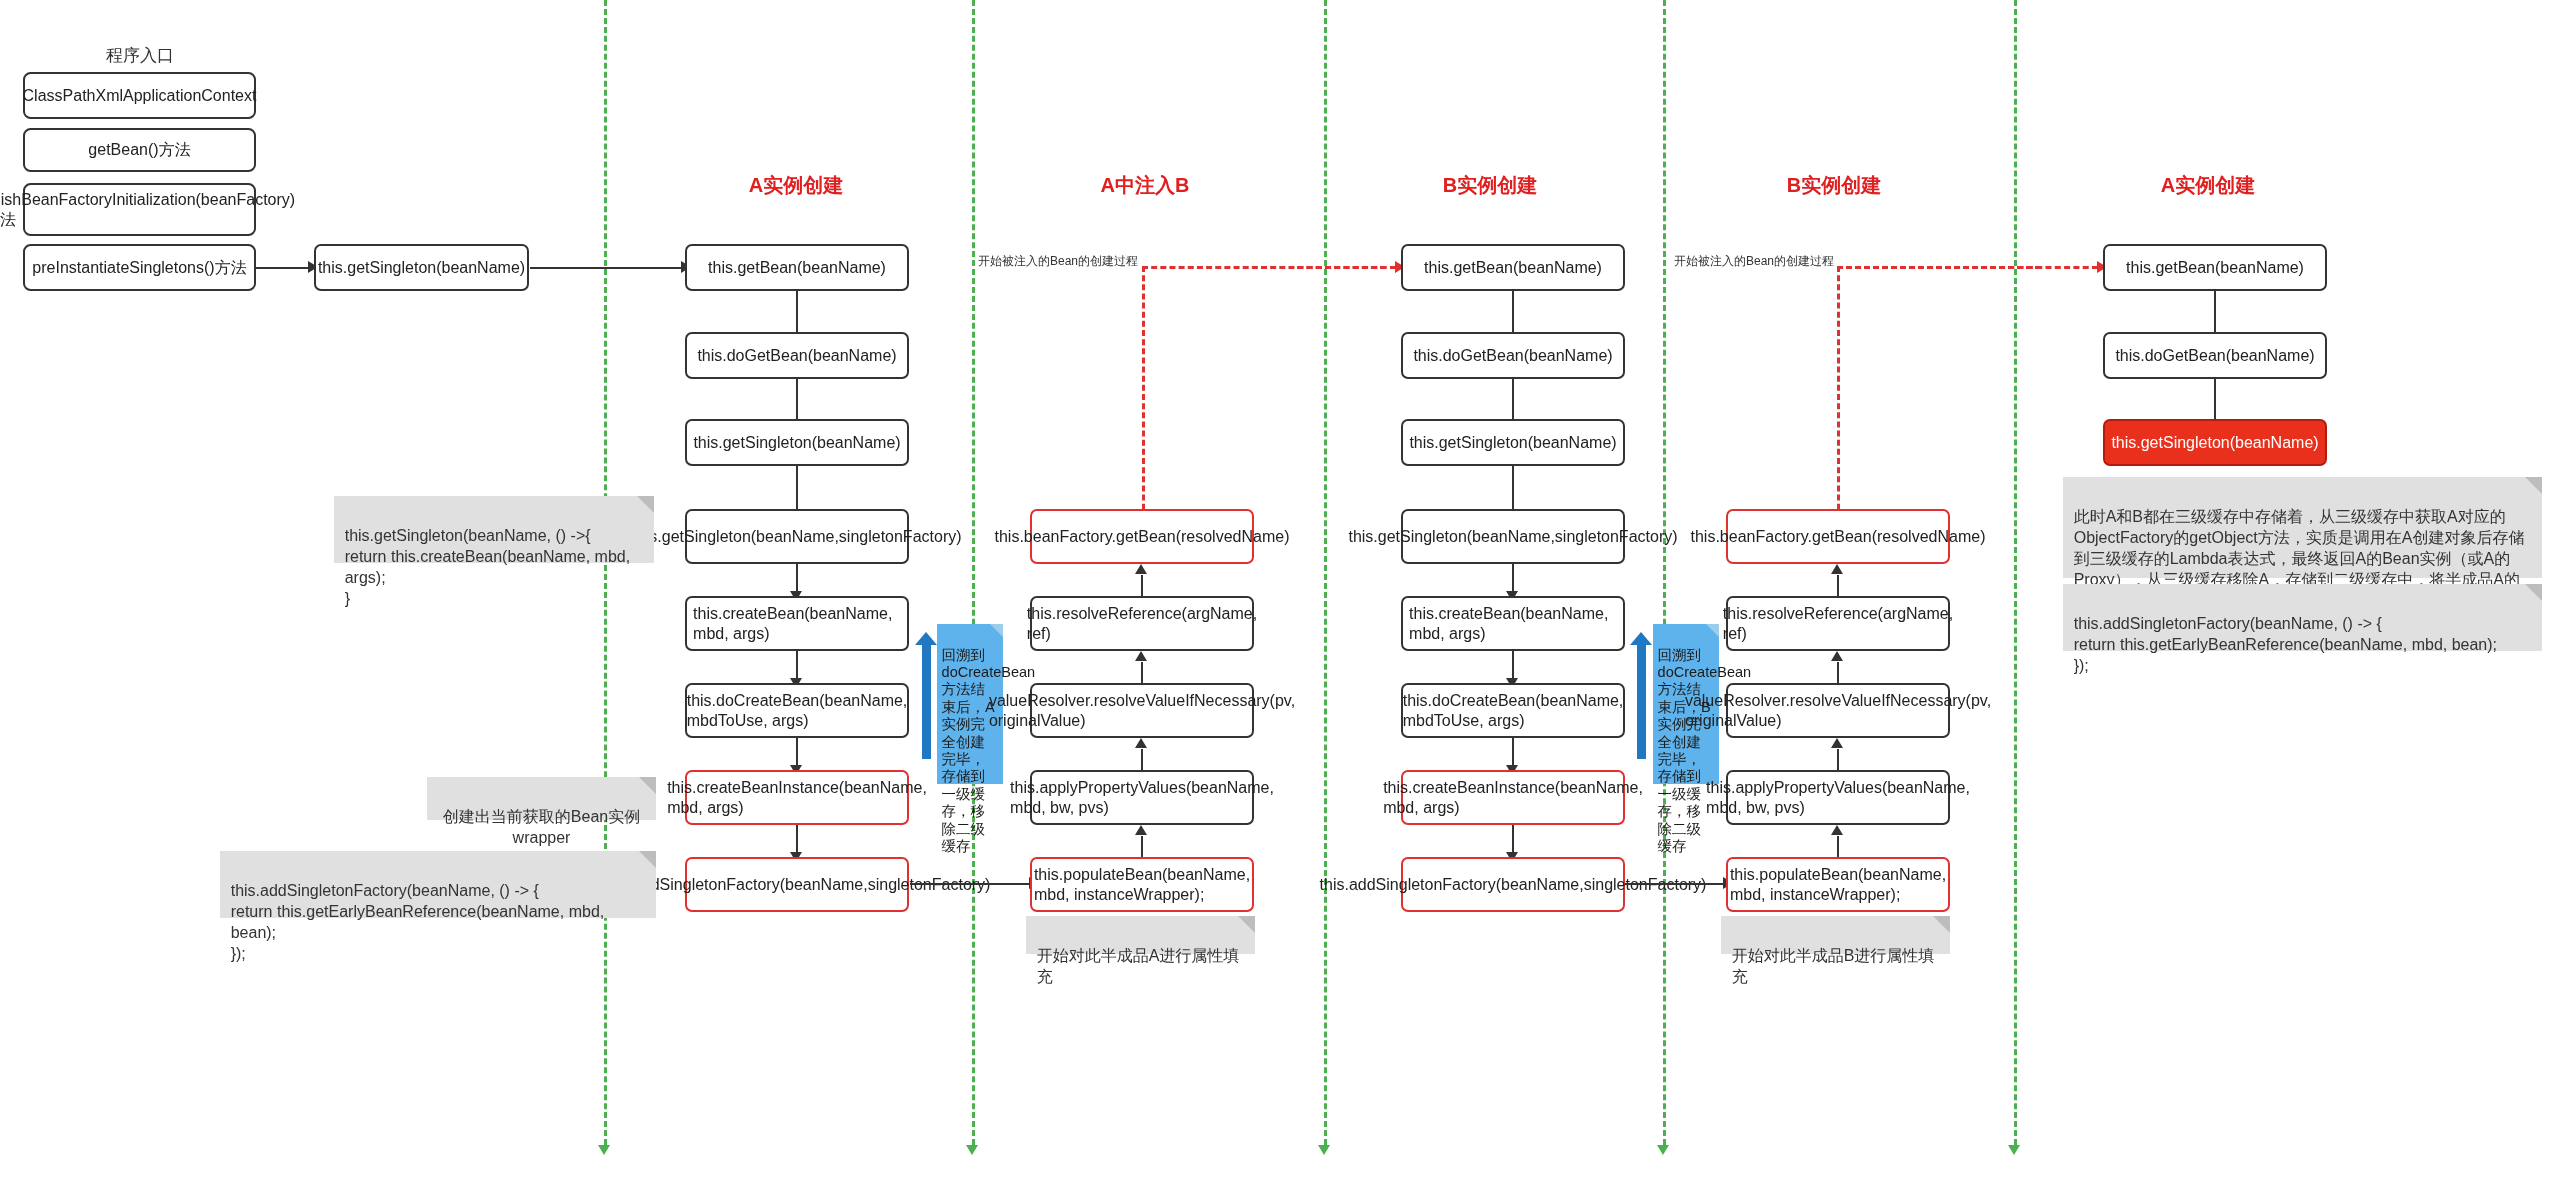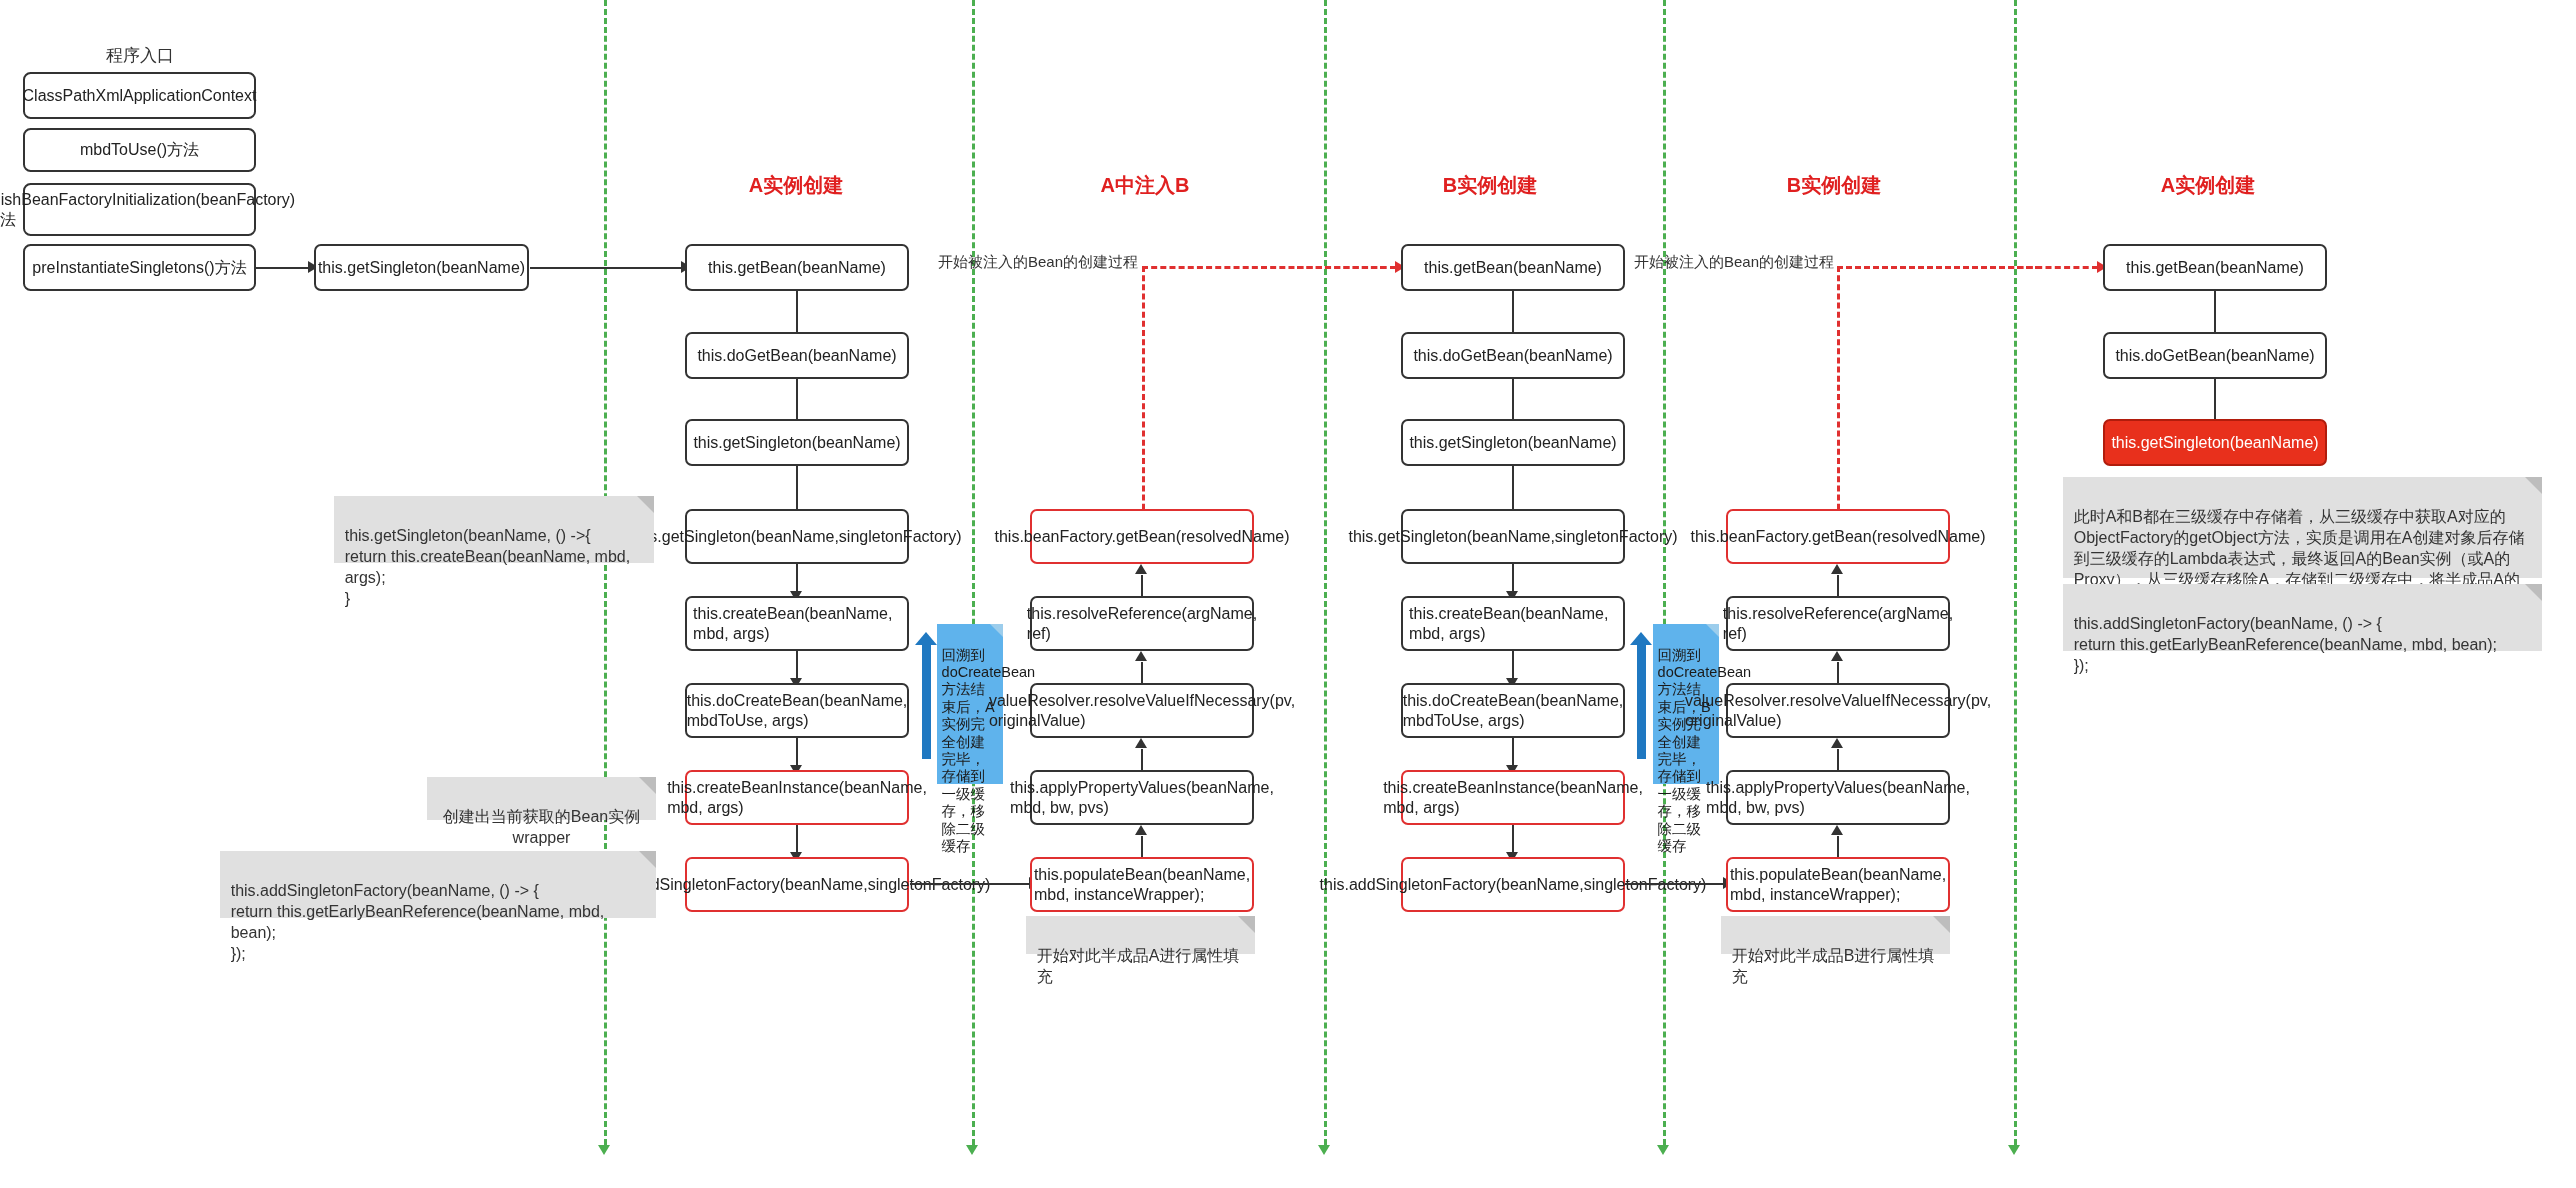--- a/index.html
+++ b/index.html
@@ -32,21 +32,21 @@
   .hline{position:absolute;background:#333;height:2.3px;}
   .arrow-d{position:absolute;width:0;height:0;border-left:6.9px solid transparent;
         border-right:6.9px solid transparent;border-top:10.7px solid #333;}
   .arrow-u{position:absolute;width:0;height:0;border-left:6.9px solid transparent;
         border-right:6.9px solid transparent;border-bottom:10.7px solid #333;}
   .arrow-r{position:absolute;width:0;height:0;border-top:6.9px solid transparent;
         border-bottom:6.9px solid transparent;border-left:10.7px solid #333;}
 
   .dashline-v{position:absolute;width:0;border-left:3.1px dashed #e03030;}
   .dashline-h{position:absolute;height:0;border-top:3.1px dashed #e03030;}
-  .dashlabel{position:absolute;font-size:15px;color:#333;white-space:nowrap;transform:translateX(-100%);}
+  .dashlabel{position:absolute;font-size:12px;color:#333;white-space:nowrap;transform:translateX(-100%);}
 
   .bluearrow{position:absolute;width:9.2px;background:#1f78c1;}
   .bluearrow .tip{position:absolute;top:-13px;left:-6.9px;width:0;height:0;
         border-left:11.4px solid transparent;border-right:11.4px solid transparent;
         border-bottom:13.7px solid #1f78c1;}
   .greentip{position:absolute;width:0;height:0;border-left:6.9px solid transparent;
         border-right:6.9px solid transparent;border-top:10.7px solid #4caf50;}
 </style>
 </head>
 <body>
@@ -70,21 +70,21 @@
 
   <div class="lane-head" style="left:796px;top:172px;">A实例创建</div>
   <div class="lane-head" style="left:1145px;top:172px;">A中注入B</div>
   <div class="lane-head" style="left:1490px;top:172px;">B实例创建</div>
   <div class="lane-head" style="left:1834px;top:172px;">B实例创建</div>
   <div class="lane-head" style="left:2208px;top:172px;">A实例创建</div>
 
   <div style="position:absolute;left:140px;top:44px;font-size:17px;color:#333;transform:translateX(-50%);font-family:Liberation Serif, serif;">程序入口</div>
 
   <div class="node entry" style="left:23px;top:72px;width:233px;height:47px;">ClassPathXmlApplicationContext</div>
-  <div class="node entry" style="left:23px;top:128px;width:233px;height:44px;">mbdToUse()方法</div>
+  <div class="node entry" style="left:23px;top:128px;width:233px;height:44px;">getBean()方法</div>
   <div class="node entry" style="left:23px;top:183px;width:233px;height:53px;">finishBeanFactoryInitialization(beanFactory)方法</div>
   <div class="node entry" style="left:23px;top:244px;width:233px;height:47px;">preInstantiateSingletons()方法</div>
 
   <div class="hline" style="left:256px;top:267px;width:53px;"></div>
   <div class="arrow-r" style="left:308px;top:261px;"></div>
 
   <div class="node" style="left:314px;top:244px;width:215px;height:47px;">this.getSingleton(beanName)</div>
 
   <div class="hline" style="left:530px;top:267px;width:153px;"></div>
   <div class="arrow-r" style="left:681px;top:261px;"></div>

